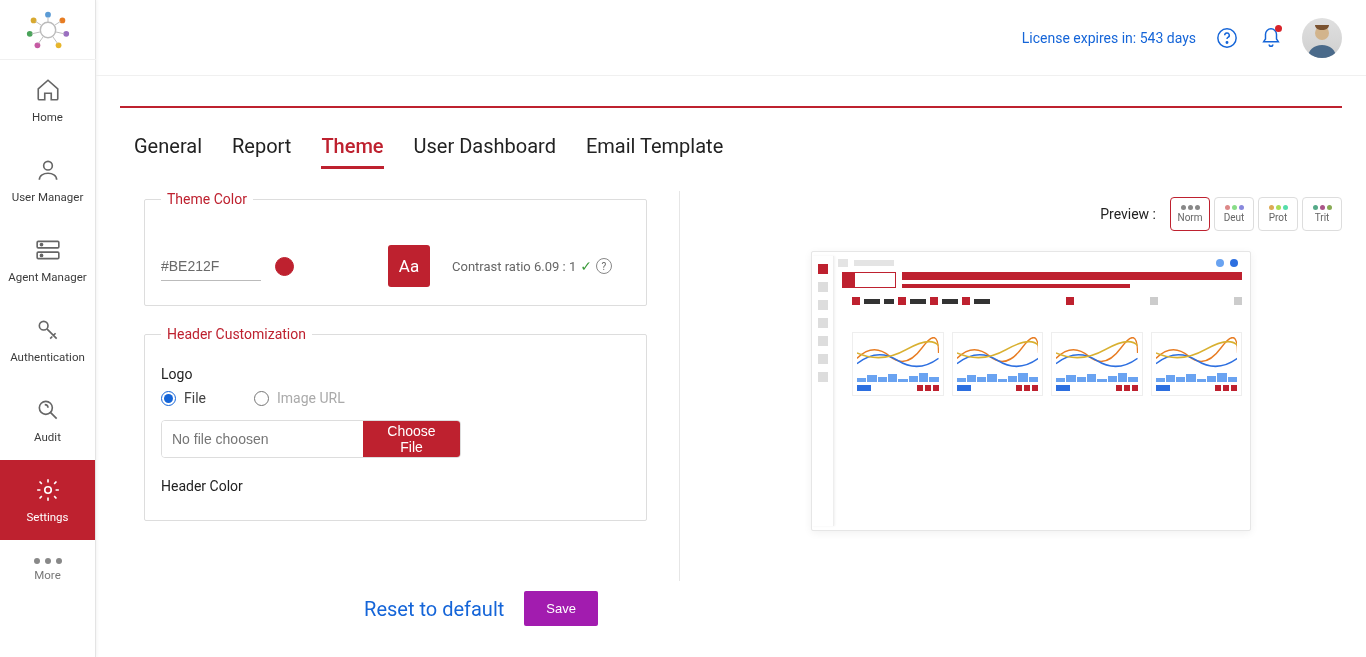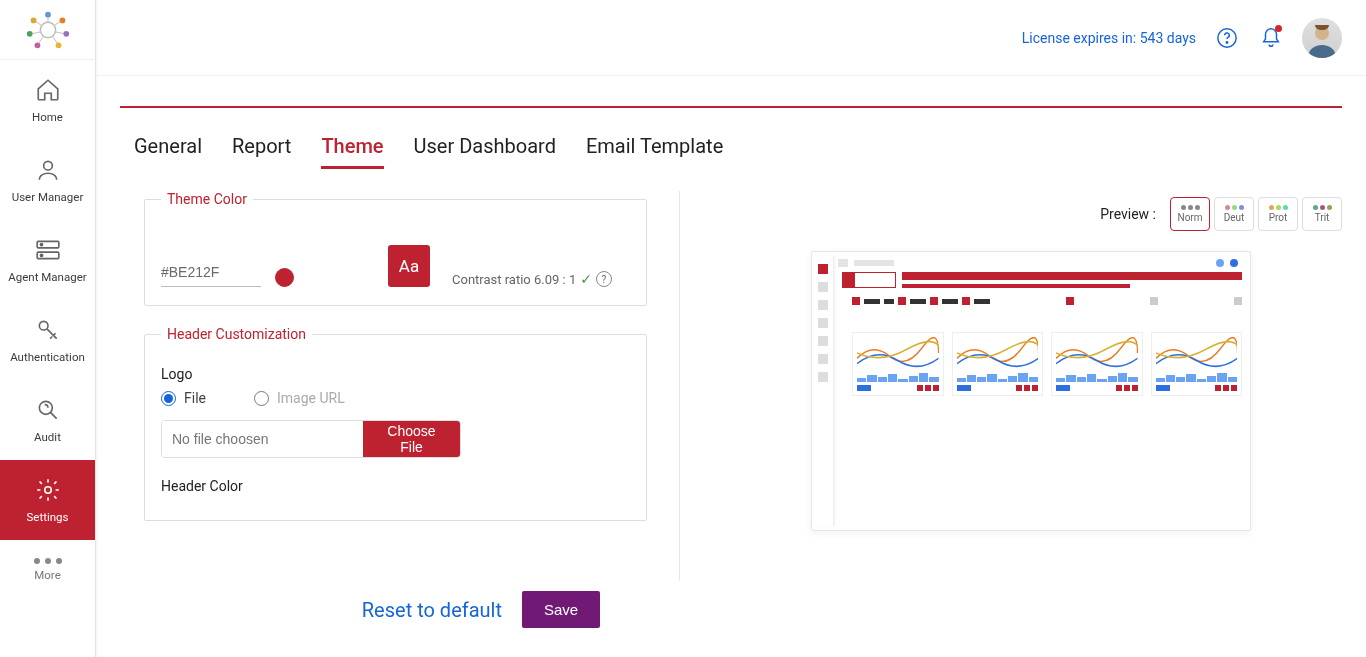--- a/index.html
+++ b/index.html
@@ -26,38 +26,38 @@
 .content { flex: 1; padding: 12px 24px 0 24px; overflow: hidden; display: flex; flex-direction: column; }
 .redline { height: 2px; background: #be212f; margin: 18px 0 0 0; }
 .tabs { display: flex; gap: 30px; padding-left: 14px; margin-top: 26px; }
 .tab { font-size: 20px; color: #222; padding-bottom: 8px; cursor: pointer; }
 .tab.active { color: #be212f; font-weight: 500; border-bottom: 3px solid #be212f; }
 .panel-row { display: flex; gap: 30px; margin-top: 22px; height: 390px; }
 .left-col { flex: 0 0 560px; border-right: 1px solid #e6e6e6; padding-right: 32px; overflow: auto; padding-left: 24px; }
 .right-col { flex: 1; padding-left: 10px; display: flex; flex-direction: column; }
 fieldset { border: 1px solid #ddd; border-radius: 2px; padding: 18px 16px; margin-bottom: 20px; position: relative; }
 legend { color: #be212f; font-size: 14px; padding: 0 6px; }
-.row { display: flex; align-items: flex-end; gap: 14px; }
+.row { display: flex; align-items: center; gap: 14px; }
 .color-input { width: 100px; border: none; border-bottom: 1px solid #bbb; padding: 6px 0; font-size: 14px; color: #6a6a6a; background: transparent; outline: none; }
 .swatch { width: 19px; height: 19px; border-radius: 50%; border: 1px solid #ccc; }
 .swatch.red { background: #be212f; border-color: #be212f; }
 .aa-box { width: 42px; height: 42px; background: #be212f; color: #fff; display: flex; align-items: center; justify-content: center; font-size: 17px; border-radius: 3px; margin-left: 80px; }
 .contrast { color: #666; font-size: 13px; display: flex; align-items: center; gap: 4px; margin-left: 8px; }
 .check { color: #3a9a3a; font-size: 14px; }
 .help-circle { width: 16px; height: 16px; border: 1px solid #888; border-radius: 50%; display: inline-flex; align-items: center; justify-content: center; font-size: 10px; color: #666; cursor: pointer; }
 .sublabel { font-size: 14px; color: #222; margin-bottom: 8px; }
 .radio-row { display: flex; gap: 48px; align-items: center; margin-bottom: 14px; }
 .radio-item { display: flex; align-items: center; gap: 8px; font-size: 14px; color: #444; cursor: pointer; }
 .radio-off { color: #aaa; }
 .file-row { display: flex; border: 1px solid #ddd; border-radius: 4px; overflow: hidden; width: 300px; margin-bottom: 20px; }
 .file-row input { flex: 1; border: none; padding: 10px 10px; font-size: 14px; color: #999; outline: none; }
 .choose-btn { background: #be212f; color: #fff; border: none; padding: 0 18px; font-size: 14px; cursor: pointer; }
 .action-row { display: flex; gap: 20px; justify-content: flex-end; margin-top: 10px; padding-right: 40px; }
 .reset-link { color: #1565d8; font-size: 20px; cursor: pointer; align-self: center; margin-left: 40px; }
-.save-btn { background: #701a75; color: #fff; border: none; padding: 10px 22px; font-size: 15px; border-radius: 2px; cursor: pointer; }
+.save-btn { background: #a21caf; color: #fff; border: none; padding: 10px 22px; font-size: 13px; border-radius: 2px; cursor: pointer; }
 .preview-head { display: flex; align-items: center; justify-content: flex-end; gap: 14px; margin-top: 6px; }
 .preview-label { font-size: 14px; color: #222; }
 .preview-modes { display: flex; gap: 4px; }
 .mode { width: 40px; height: 34px; border: 1px solid #ddd; border-radius: 4px; display: flex; flex-direction: column; align-items: center; justify-content: center; gap: 2px; font-size: 10px; color: #666; cursor: pointer; }
 .mode.active { border-color: #be212f; }
 .mode-dots { display: flex; gap: 2px; }
 .mode-dots span { width: 5px; height: 5px; border-radius: 50%; }
 .preview-box { flex: 1; margin-top: 20px; display: flex; align-items: flex-start; justify-content: center; }
 .preview-img { width: 440px; height: 280px; border: 1px solid #e6e6e6; border-radius: 2px; box-shadow: 0 2px 8px rgba(0,0,0,0.06); background: #fff; position: relative; overflow: hidden; }
 .pv-side { position: absolute; left: 0; top: 4px; bottom: 4px; width: 22px; background: #fff; border-right: 1px solid #eee; box-shadow: 1px 0 2px rgba(0,0,0,0.06); }

